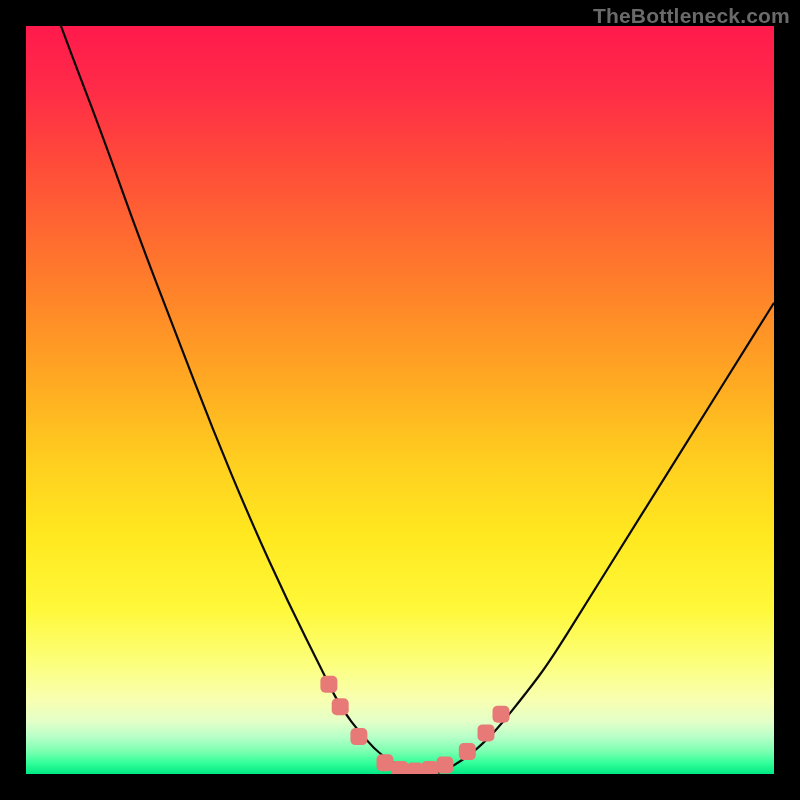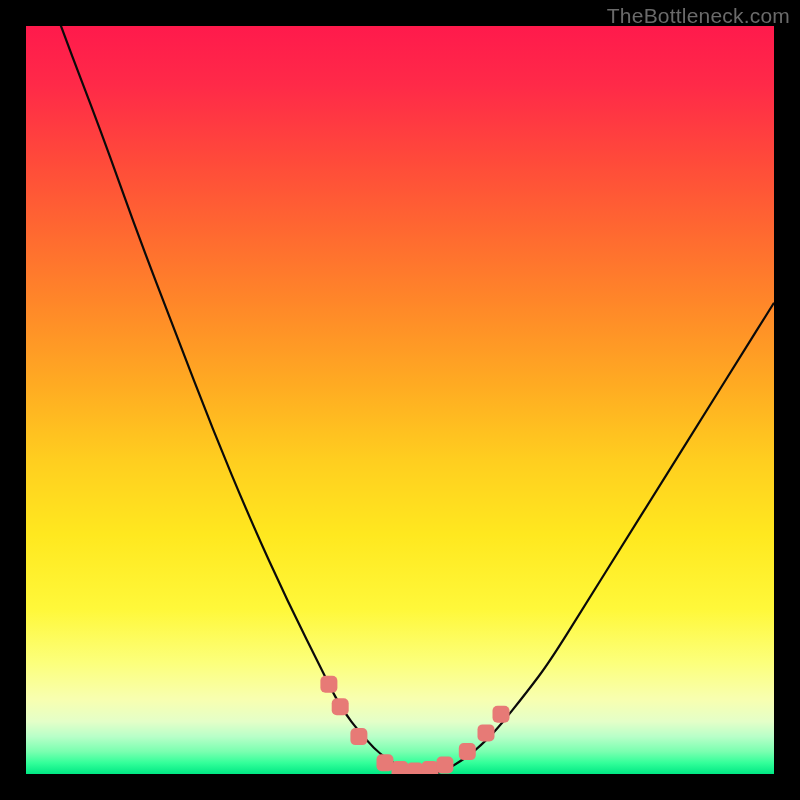--- a/index.html
+++ b/index.html
@@ -45,21 +45,21 @@
     position: absolute;
     inset: 0;
   }
   .watermark {
     position: absolute;
     top: 4px;
     right: 10px;
     color: #6a6a6a;
     font-size: 21px;
     letter-spacing: 0.2px;
-    font-weight: 400;
+    font-weight: 700;
   }
 </style>
 </head>
 <body>
 
 <div class="frame">
   <div class="gradient"></div>
   <svg class="plot-svg" viewBox="0 0 748 748" preserveAspectRatio="none">
     <path id="curve-path" fill="none" stroke="#0a0a0a" stroke-width="2.2" d="M 0 -97.2399999999999 Q 0 -97.2399999999999 18.7 -44.87999999999994 Q 37.4 7.480000000000018 56.099999999999994 56.10000000000002 Q 74.8 104.72000000000003 93.5 157.08000000000004 Q 112.2 209.44000000000005 130.9 258.06000000000006 Q 149.6 306.68 168.3 355.29999999999995 Q 187 403.91999999999996 205.7 448.79999999999995 Q 224.4 493.67999999999995 243.10000000000002 534.8199999999999 Q 261.8 575.96 280.5 613.36 Q 299.2 650.76 306.67999999999995 665.72 Q 314.15999999999997 680.6800000000001 325.38 695.6400000000001 Q 336.6 710.6 347.82 721.8199999999999 Q 359.03999999999996 733.04 374 740.52 Q 388.96000000000004 748 400.18000000000006 748 Q 411.40000000000003 748 418.88 744.26 Q 426.35999999999996 740.52 437.58 733.04 Q 448.8 725.56 460.02 714.3399999999999 Q 471.24 703.12 486.20000000000005 684.4200000000001 Q 501.16 665.72 512.38 650.76 Q 523.6 635.8 542.3 605.88 Q 561 575.96 579.7 546.04 Q 598.4 516.12 617.0999999999999 486.2 Q 635.8 456.28 654.5 426.36 Q 673.2 396.44 691.9000000000001 366.52 Q 710.6 336.59999999999997 729.3 306.67999999999995 T 748 276.76"></path>
     <g id="markers-group">

